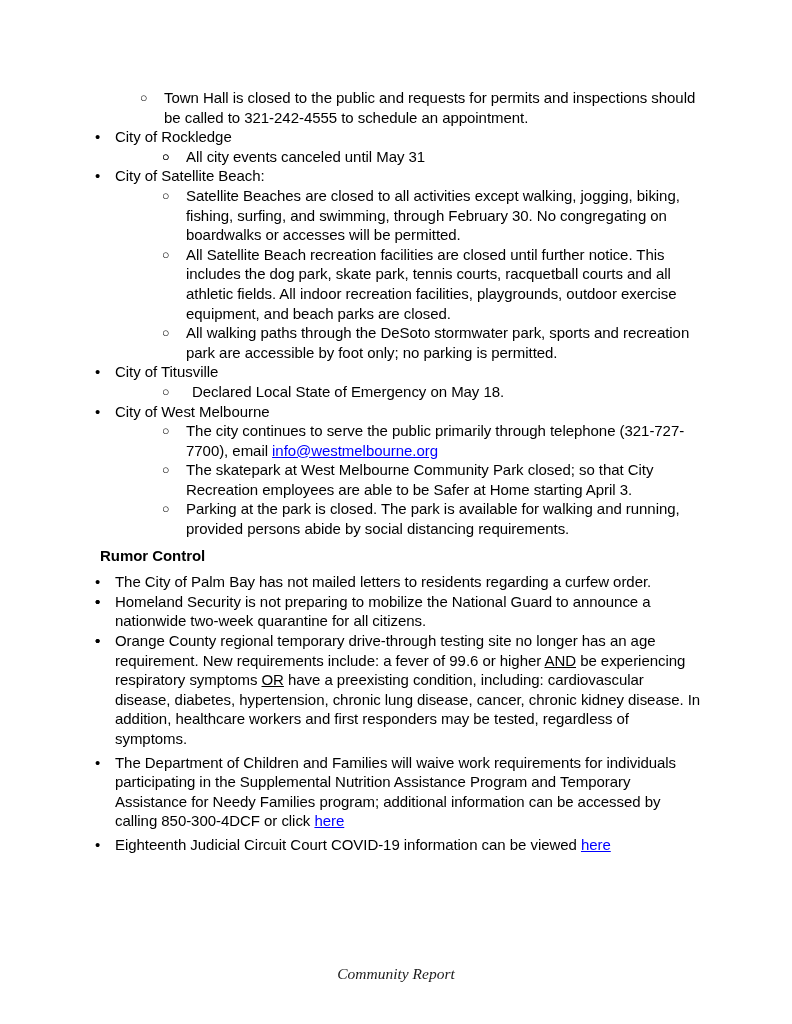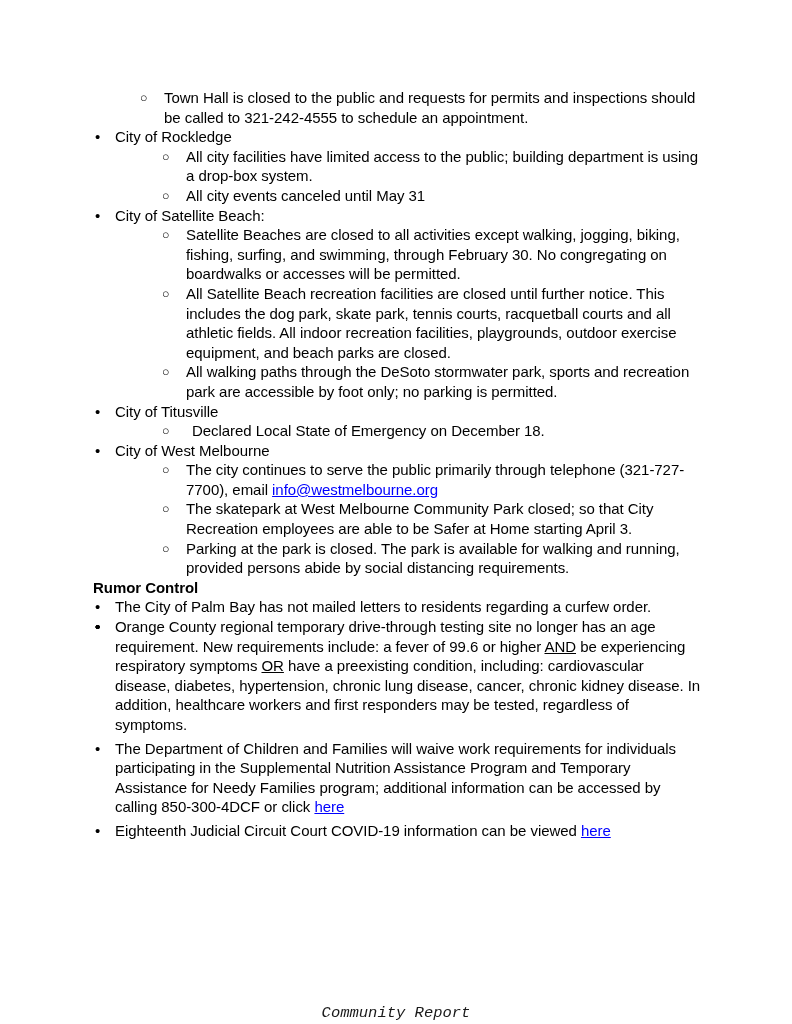--- a/index.html
+++ b/index.html
@@ -79,42 +79,42 @@
   }
 
   
   li.b2.pad-extra > .txt { padding-left: 6px; display: inline-block; }
 
   
   .section-head {
     font-size: 15px;
     line-height: 19.6px;
     font-weight: bold;
-    margin: 0;
+    margin: 7px;
     padding: 0;
     letter-spacing: -0.05px;
   }
 
   
   ul.loose > li.b1 { margin-bottom: 4px; }
   ul.loose > li.b1:last-child { margin-bottom: 0; }
 
   a.doclink, .doclink {
     color: #0000ff;
     text-decoration: underline;
   }
   .u { text-decoration: underline; }
 
   .footer {
     position: absolute;
     left: 0;
-    top: 1003px;
+    top: 964px;
     width: 792px;
     text-align: center;
-    font-family: Liberation Mono, monospace;
+    font-family: Liberation Serif, serif;
     font-style: italic;
     font-size: 15.5px;
     line-height: 20px;
     color: #1a1a1a;
   }
 </style>
 </head>
 <body>
 
 <div class="page">
@@ -128,21 +128,20 @@
       </li>
     </ul>
 
     <ul class="lvl1">
       <li class="b1">
         <span class="mark">•</span>
         <span class="txt">City of Rockledge</span>
         <ul class="lvl2">
           <li class="b2">
             <span class="mark">○</span>
-            <span class="txt">All city facilities have limited access to the public; building department is using a drop-box system.</span>
           </li>
           <li class="b2">
             <span class="mark">○</span>
             <span class="txt">All city events canceled until May 31</span>
           </li>
         </ul>
       </li>
     </ul>
 
     <ul class="lvl1">
@@ -166,21 +165,21 @@
       </li>
     </ul>
 
     <ul class="lvl1">
       <li class="b1">
         <span class="mark">•</span>
         <span class="txt">City of Titusville</span>
         <ul class="lvl2">
           <li class="b2 pad-extra">
             <span class="mark">○</span>
-            <span class="txt">Declared Local State of Emergency on December 18.</span>
+            <span class="txt">Declared Local State of Emergency on May 18.</span>
           </li>
         </ul>
       </li>
     </ul>
 
     <ul class="lvl1">
       <li class="b1">
         <span class="mark">•</span>
         <span class="txt">City of West Melbourne</span>
         <ul class="lvl2">
@@ -204,20 +203,21 @@
     <ul class="lvl1">
       <li class="b1">
         <span class="mark">•</span>
         <span class="txt">The City of Palm Bay has not mailed letters to residents regarding a curfew order.</span>
       </li>
       <li class="b1">
         <span class="mark">•</span>
       </li>
       <li class="b1">
         <span class="mark">•</span>
+        <span class="txt">Homeland Security is not preparing to mobilize the National Guard to announce a nationwide two-week quarantine for all citizens.</span>
       </li>
       <li class="b1">
         <span class="mark">•</span>
       </li>
     </ul>
 
     <ul class="lvl1 loose">
       <li class="b1">
         <span class="mark">•</span>
         <span>Orange County regional temporary drive-through testing site no longer has an age requirement. New requirements include: a fever of 99.6 or higher </span><span class="u">AND</span><span> be experiencing respiratory symptoms </span><span class="u">OR</span><span> have a preexisting condition, including: cardiovascular disease, diabetes, hypertension, chronic lung disease, cancer, chronic kidney disease. In addition, healthcare workers and first responders may be tested, regardless of symptoms.</span>

